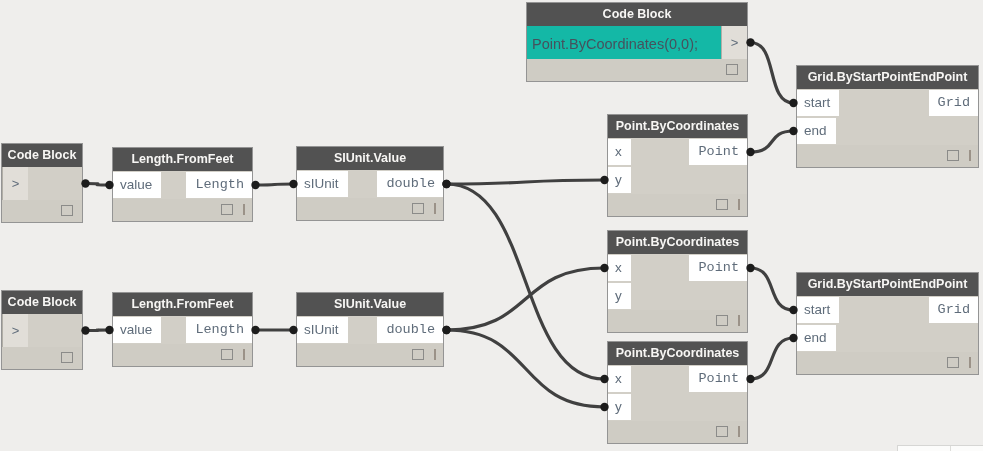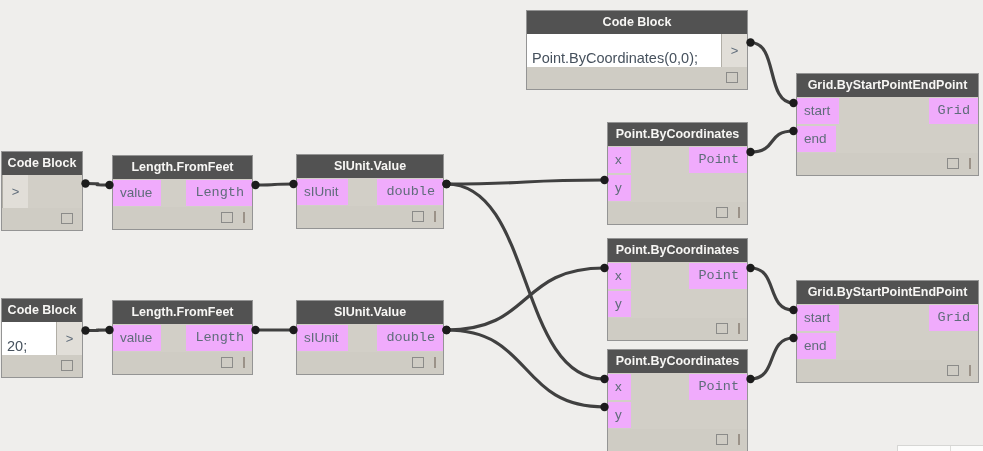--- a/index.html
+++ b/index.html
@@ -10,40 +10,39 @@
     position:relative;
   }
   #canvas{position:absolute;left:0;top:0;width:983px;height:451px;}
   #wire-layer{position:absolute;left:0;top:0;width:983px;height:451px;z-index:5;pointer-events:none;}
 
   .node{
     position:absolute;
     background:#d2cfc7;
     box-shadow:0 0 0 1px #949494;
     z-index:2;
-    margin-top:8px;
   }
   .node-header{
     background:#525252;color:#f7f6f4;
     font-weight:bold;font-size:12.5px;
     height:23px;line-height:23px;text-align:center;
     white-space:nowrap;overflow:hidden;
   }
   .port-row{height:28px;display:flex;justify-content:space-between;align-items:center;}
   .chip{
-    background:#f0abfc;color:#5f6c7a;
+    background:#ffffff;color:#5f6c7a;
     font-size:13.5px;height:26px;line-height:26px;
     padding:0 9px;white-space:nowrap;
   }
   .chip.in{padding-left:7px;}
   .chip.out{padding-right:8px;margin-left:auto;font-family:Liberation Mono, monospace;}
   .code-row{display:flex;height:33px;}
   .code-cell{
-    flex:1;background:#ffffff;color:#46515d;
-    font-size:14.5px;line-height:33px;padding:8px 5px;
+    flex:1;background:#14b8a6;color:#46515d;
+    font-size:14.5px;line-height:33px;padding:2px 5px;
     white-space:nowrap;overflow:hidden;
   }
   .cb-out-cell{
     width:25px;background:#e1ded8;border-left:1px solid #b1aea6;
     color:#5f6c7a;font-size:13px;text-align:center;line-height:33px;
   }
   .bottom-strip{position:relative;height:22px;background:#cfccc4;}
   .preview-square{
     position:absolute;top:5px;width:10px;height:9px;
     border:1.5px solid #8b8b89;background:transparent;
@@ -159,21 +158,20 @@
           <span class="chip in">end</span>
         </div>
         <div class="bottom-strip">
           <span class="preview-square"></span>
           <span class="resize-grip"></span>
         </div>
       </div>
       <div class="node cb" style="left: 2px; top: 291px; width: 80px;">
         <div class="node-header">Code Block</div>
         <div class="code-row">
-          <div class="code-cell">20;</div>
           <div class="cb-out-cell">&gt;</div>
         </div>
         <div class="bottom-strip">
           <span class="preview-square"></span>
         </div>
       </div>
       <div class="node fn" style="left: 113px; top: 293px; width: 139px;">
         <div class="node-header">Length.FromFeet</div>
         <div class="port-row">
           <span class="chip in">value</span>

